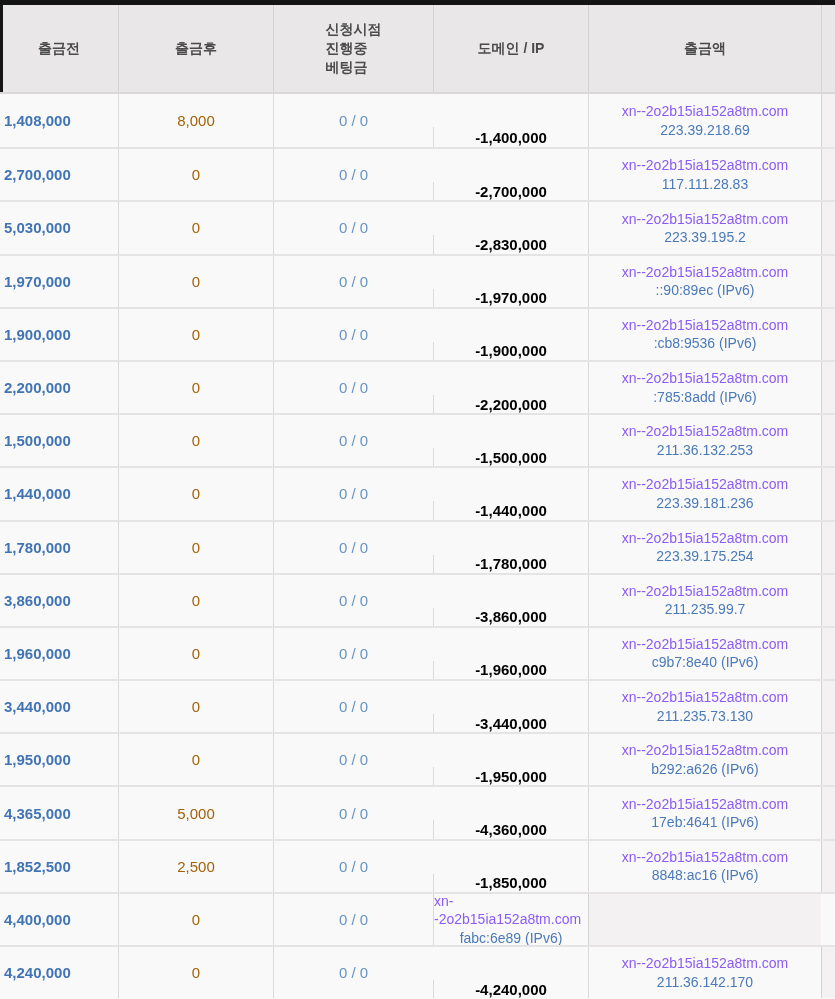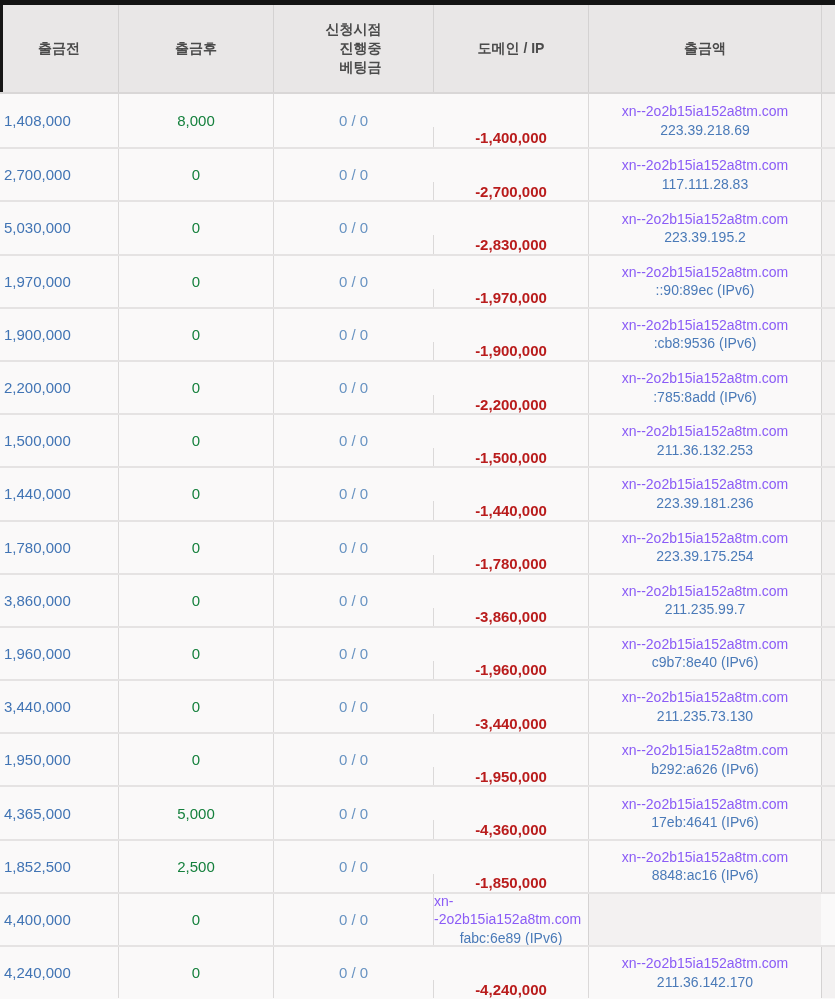--- a/index.html
+++ b/index.html
@@ -32,21 +32,21 @@
     content: "";
     position: absolute;
     left: 0; top: 0;
     width: 3px; height: 100%;
     background: #161616;
   }
   .hcell {
     display: flex;
     align-items: center;
     justify-content: center;
-    text-align: right;
+    text-align: left;
     font-size: 14px;
     font-weight: bold;
     color: #4b4b4b;
     white-space: pre-line;
     line-height: 1.35;
     box-sizing: border-box;
   }
   .hcell:not(:first-child) { border-left: 1px solid #d4d2d2; }
   .table-body { display: flex; flex-direction: column; }
   .row {
@@ -64,28 +64,28 @@
     justify-content: center;
     font-size: 15px;
     box-sizing: border-box;
     overflow: hidden;
   }
   .cell:not(:first-child) { border-left: 1px solid #dbd9d9; }
   .cell.c5 { border-left: 1px solid #d4d2d2; background: #f3f1f1; }
   .cell.before {
     justify-content: flex-start;
     padding-left: 4px;
-    font-weight: normal;
+    font-weight: bold;
     color: #4174b4;
   }
-  .cell.after  { color: #15803d; }
+  .cell.after  { color: #a16207; }
   .cell.betting { color: #6893c2; }
   .cell.amount {
     font-weight: bold;
-    color: #b91c1c;
+    color: #000000;
     margin-top: 33px;
   }
   .cell.domain-ip {
     flex-direction: column;
     justify-content: center;
     line-height: 1.32;
     font-size: 14px;
   }
   .domain-line { color: #8b5cf6; }
   .ip-line { color: #4a7ab8; }

